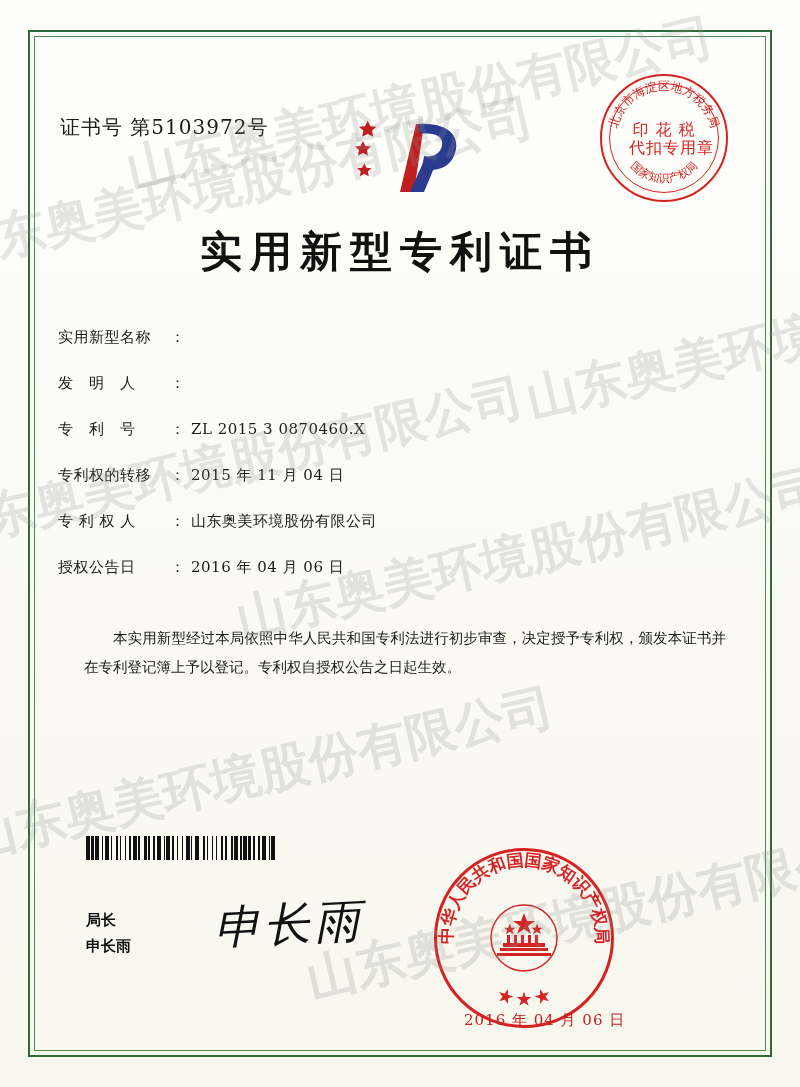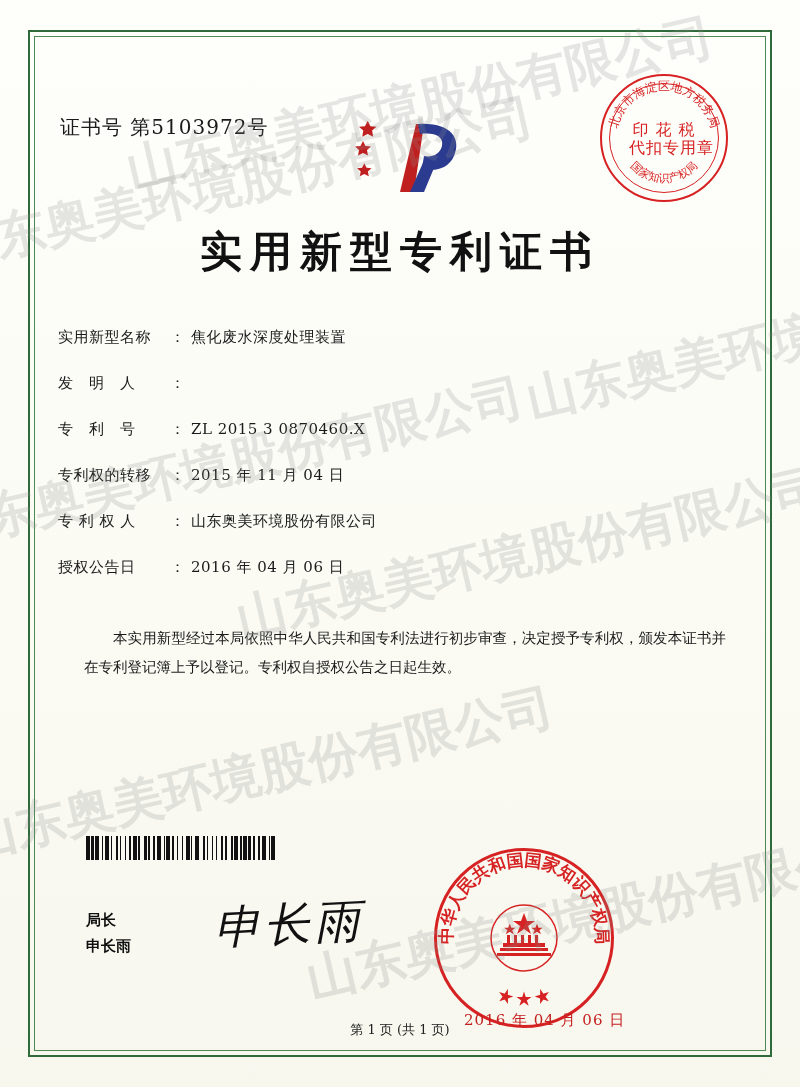--- a/index.html
+++ b/index.html
@@ -328,21 +328,20 @@
       <div class="seal-mid-line">印 花 税</div>
       <div class="seal-bottom-line">代扣专用章</div>
     </div>
 
     <div class="title">实用新型专利证书</div>
 
     <div class="fields">
       <div class="field-row">
         <span class="field-label">实用新型名称</span>
         <span class="field-sep">：</span>
-        <span class="field-value">焦化废水深度处理装置</span>
       </div>
       <div class="field-row">
         <span class="field-label">发　明　人</span>
         <span class="field-sep">：</span>
       </div>
       <div class="field-row">
         <span class="field-label">专　利　号</span>
         <span class="field-sep">：</span>
         <span class="field-value">ZL 2015 3 0870460.X</span>
       </div>
@@ -484,21 +483,20 @@
           <rect x="39" y="32" width="3" height="9" fill="#d62222"></rect>
           <rect x="46" y="32" width="3" height="9" fill="#d62222"></rect>
           <rect x="11" y="45" width="48" height="3" fill="#d62222"></rect>
           <rect x="8" y="50" width="54" height="3" fill="#d62222"></rect>
         </svg>
       </div>
     </div>
 
     <div class="issue-date">2016 年 04 月 06 日</div>
 
-    <div class="page-footer">第 1 页 (共 1 页)</div>
   </div>
 
   <div class="watermarks">
     <div class="wm wm1">山东奥美环境股份有限公司</div>
     <div class="wm wm2">山东奥美环境股份有限公司</div>
     <div class="wm wm3">山东奥美环境股份有限公司</div>
     <div class="wm wm4">山东奥美环境股份有限公司</div>
     <div class="wm wm5">山东奥美环境股份有限公司</div>
     <div class="wm wm6">山东奥美环境股份有限公司</div>
     <div class="wm wm7">山东奥美环境股份有限公司</div>

